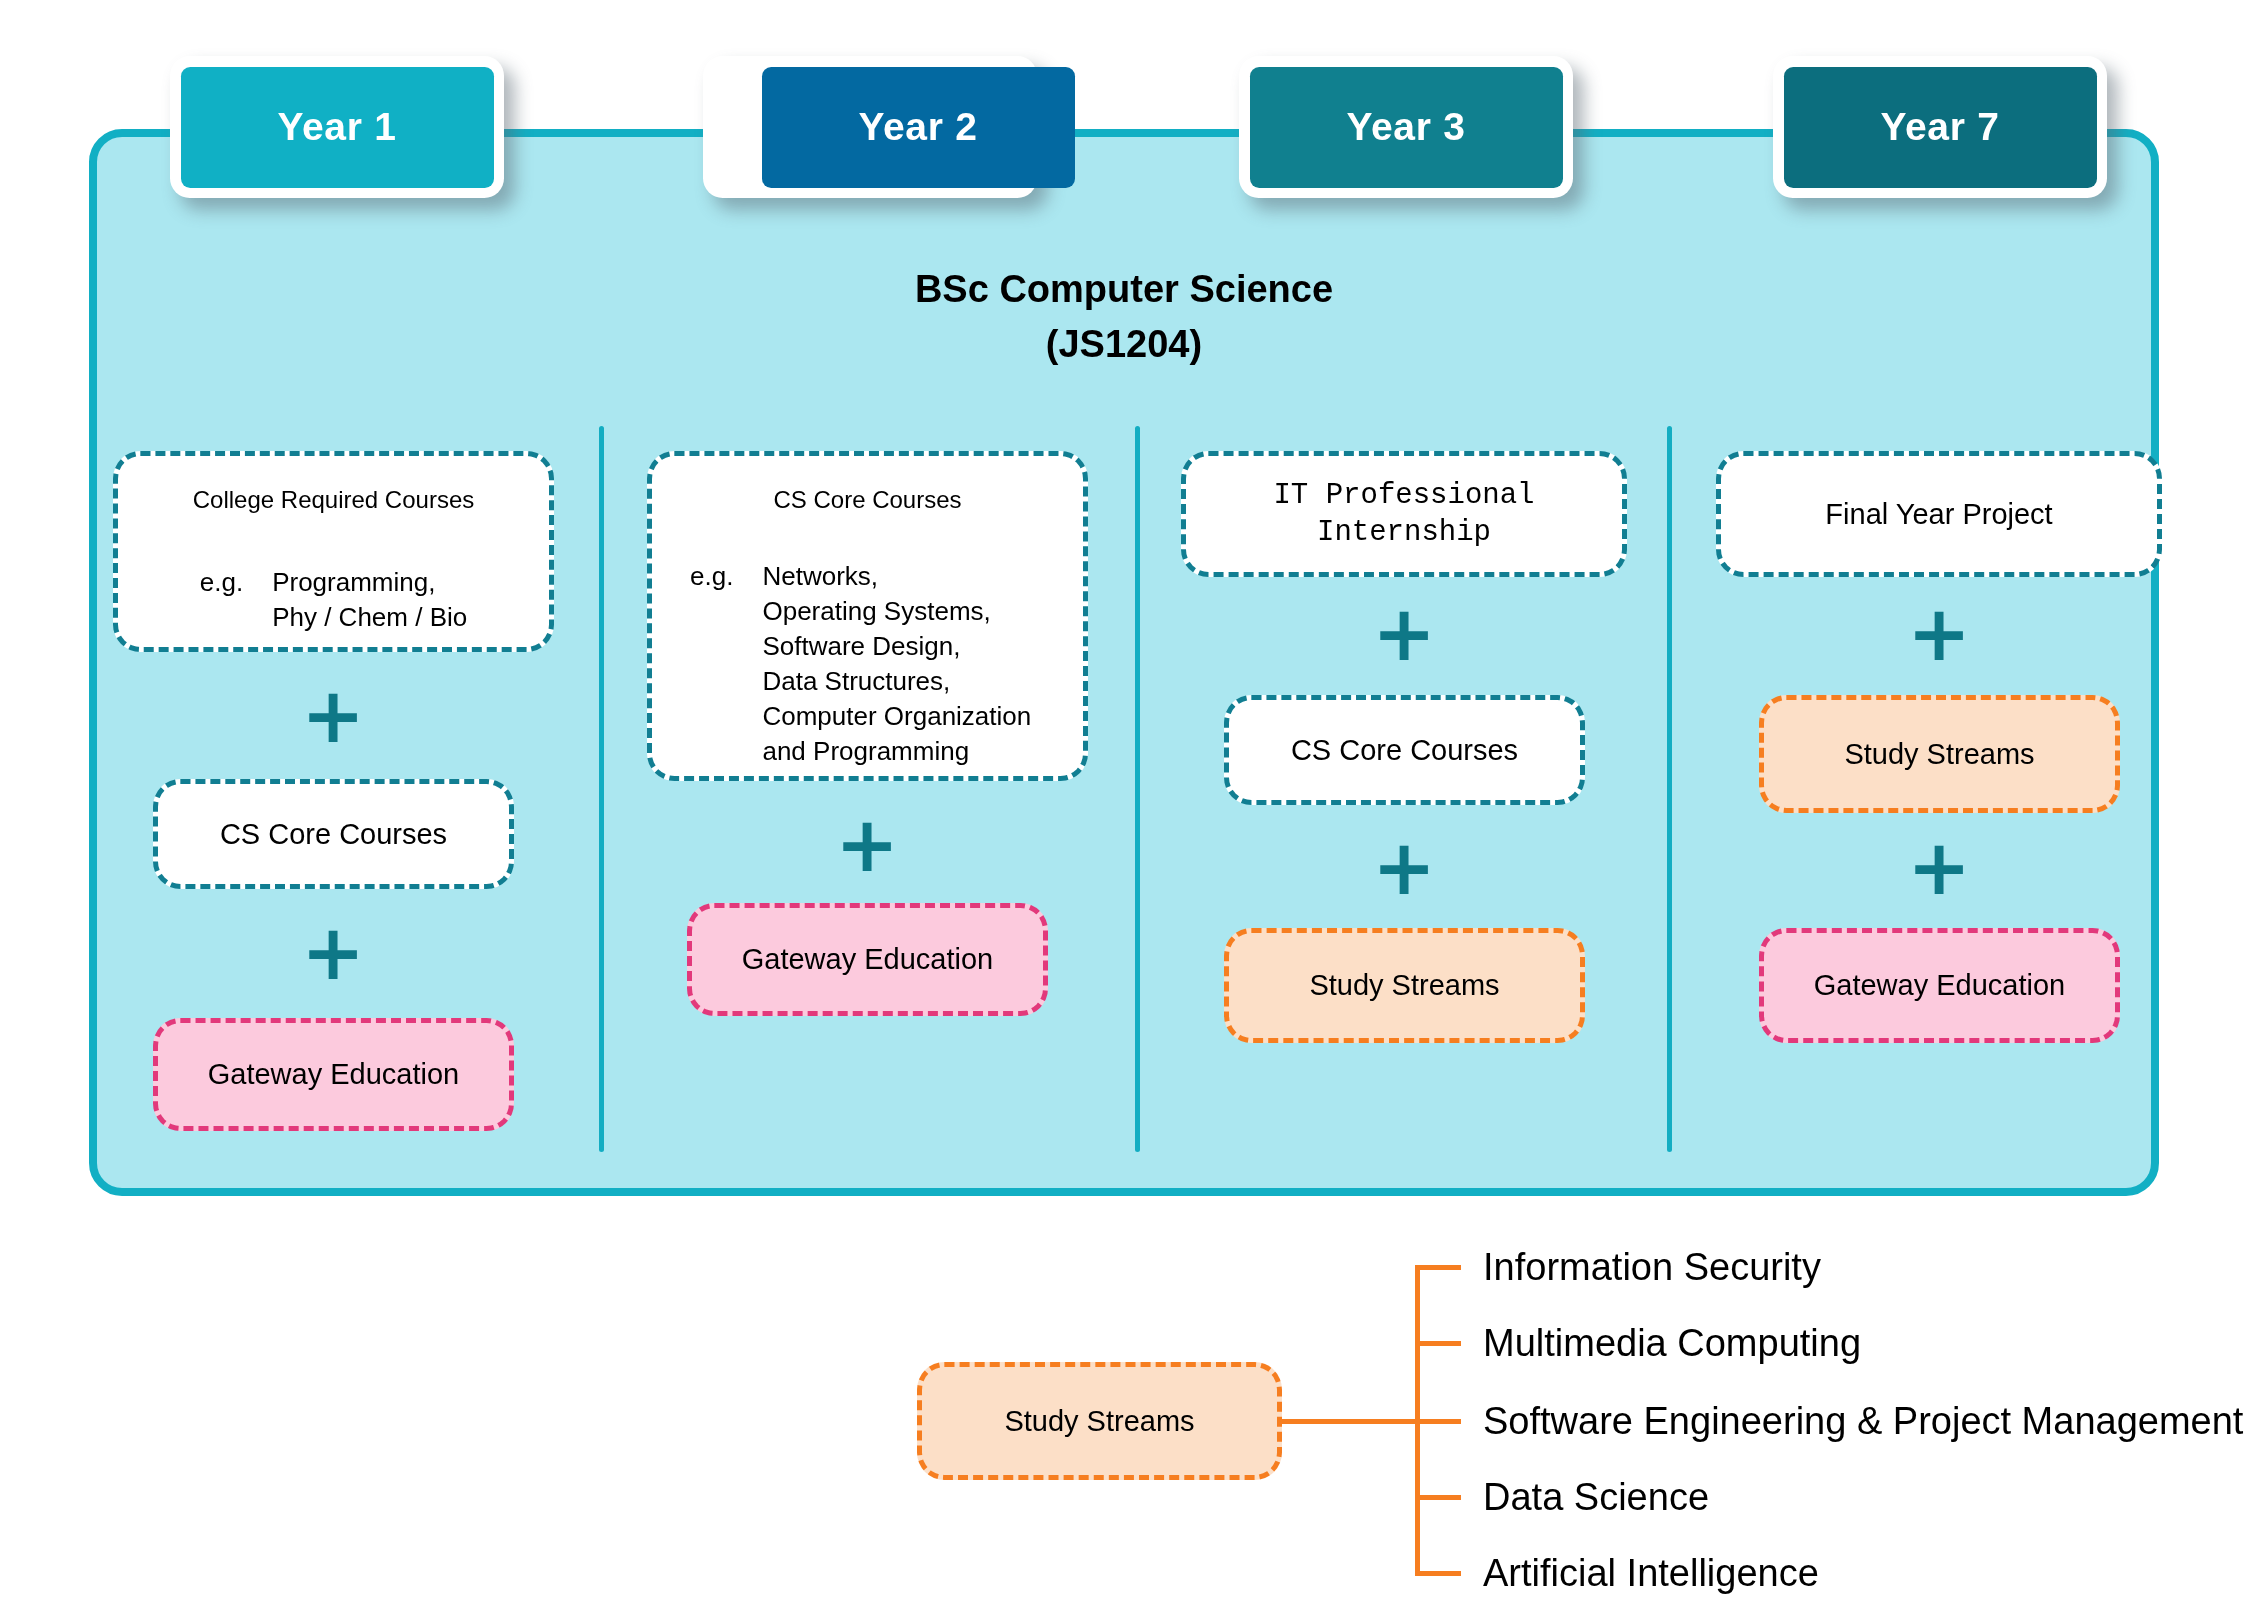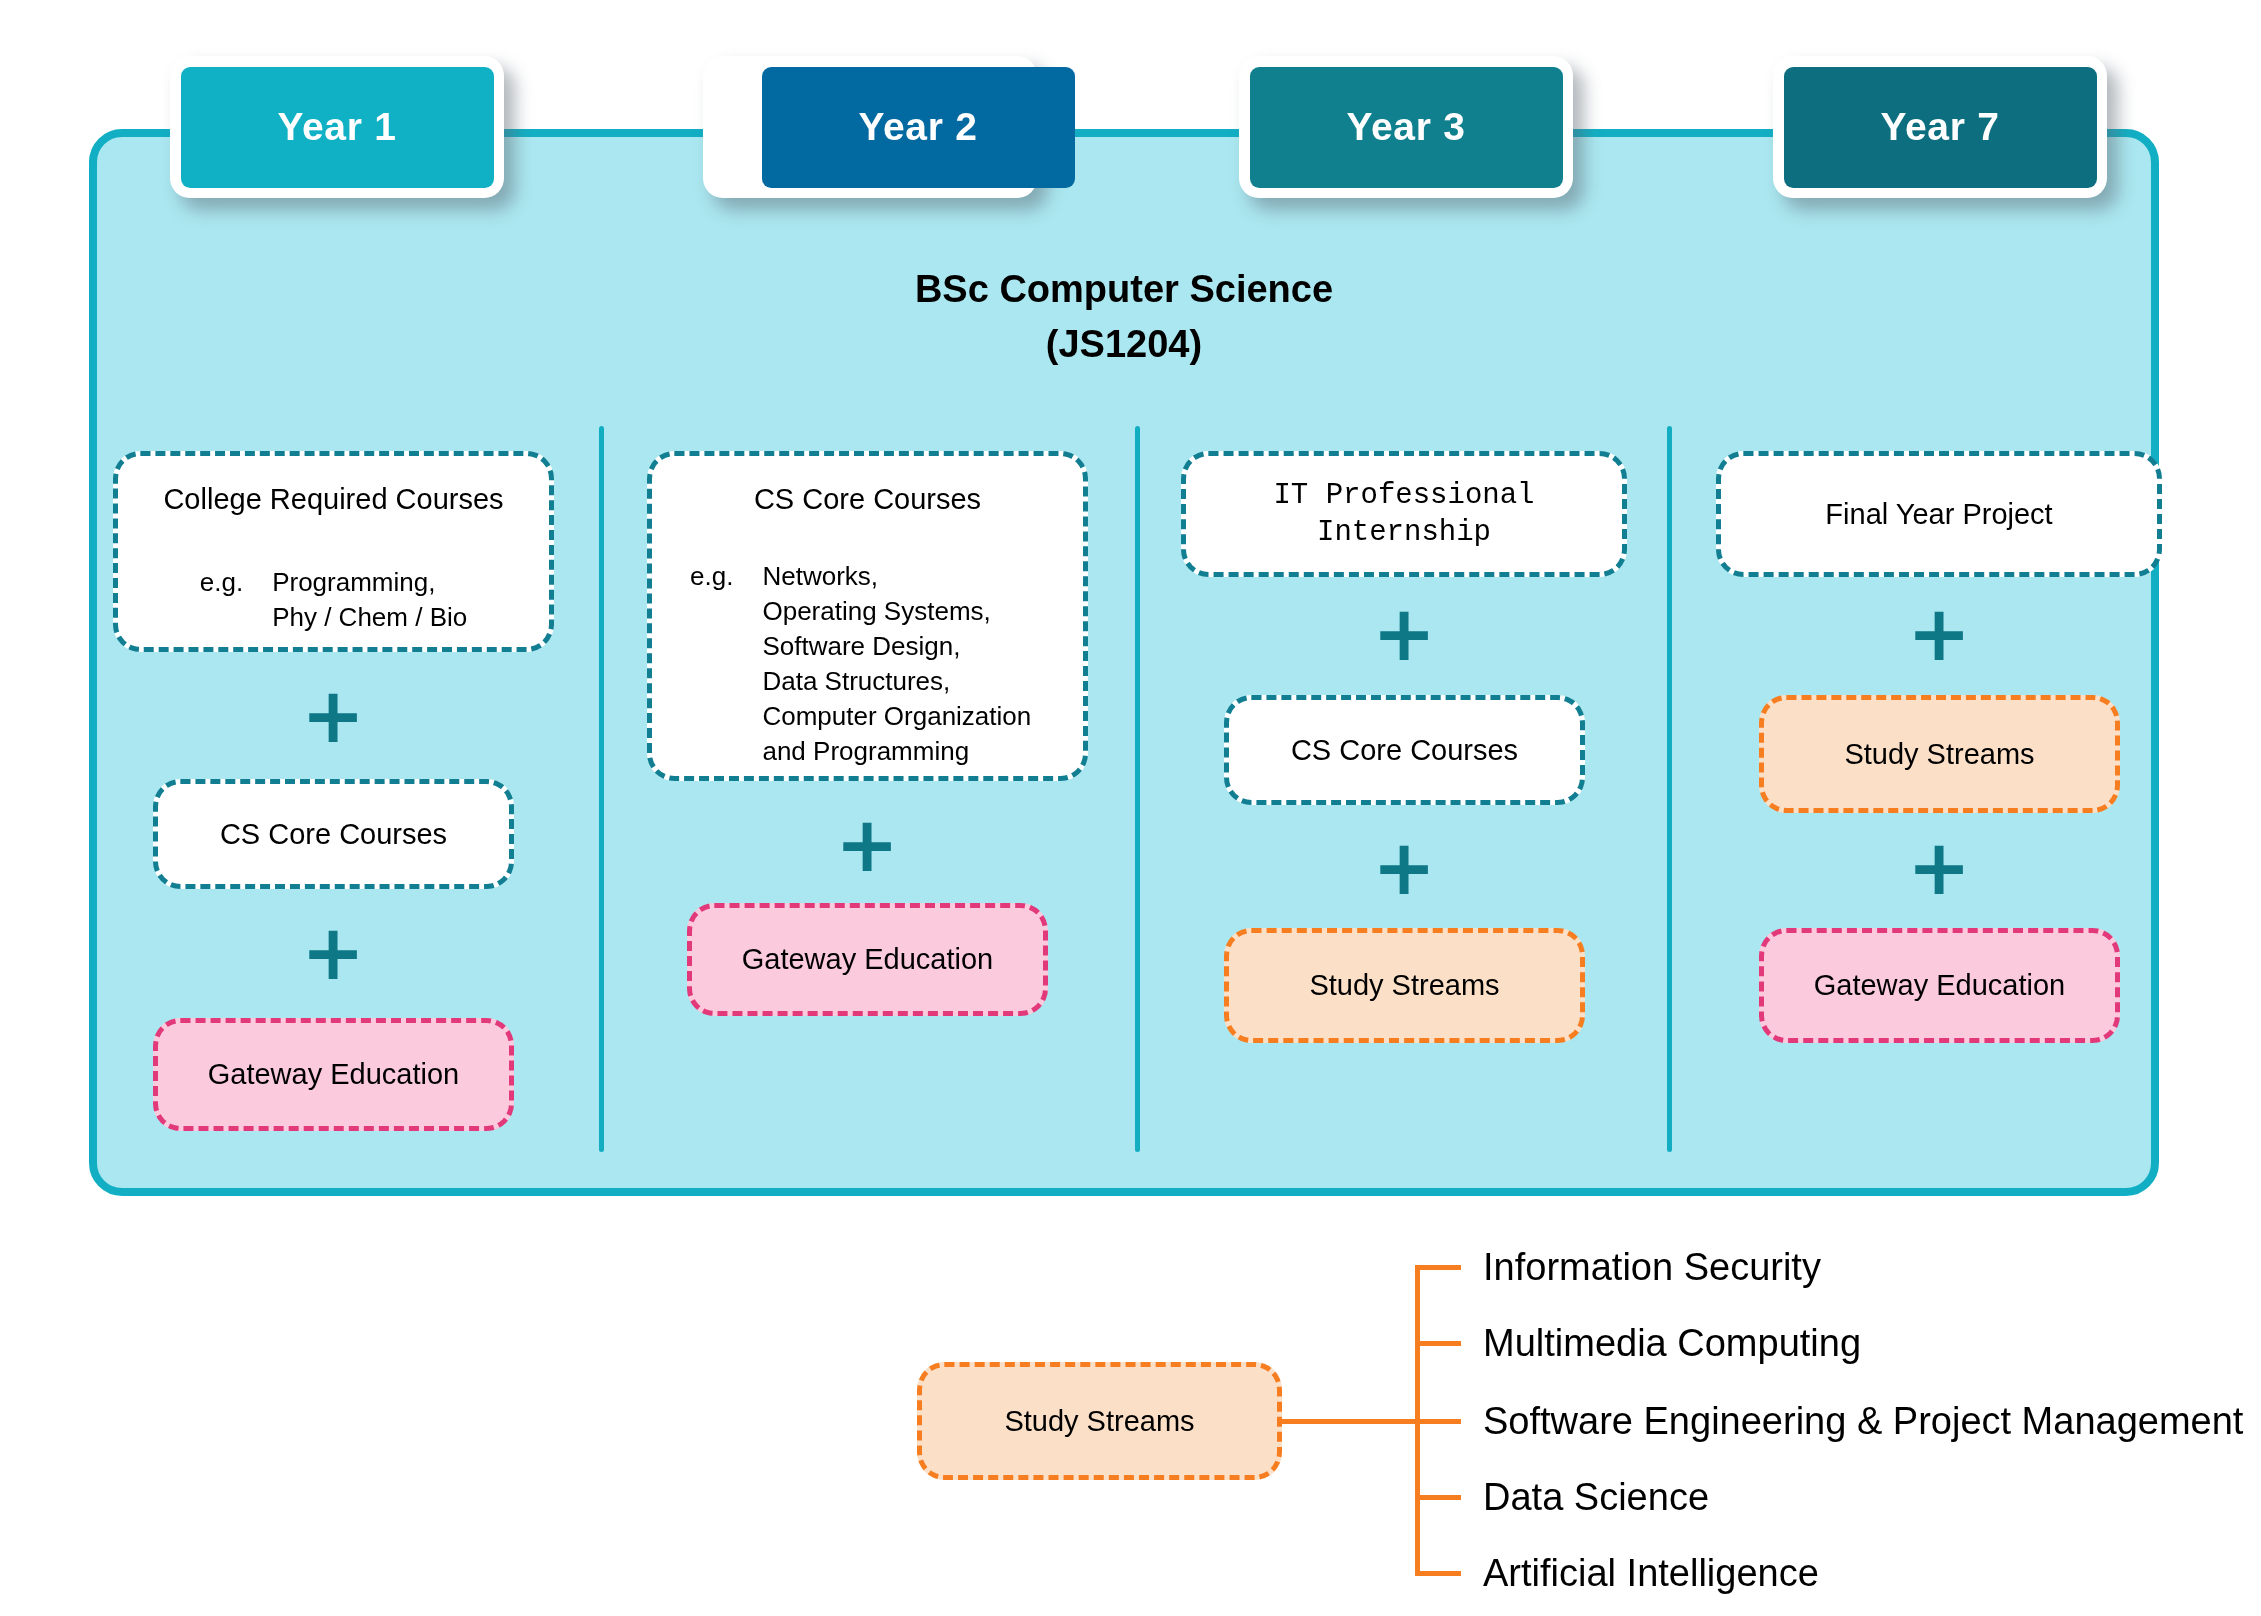--- a/index.html
+++ b/index.html
@@ -32,21 +32,21 @@
   }
   .box{
     position:absolute;box-sizing:border-box;border-radius:27.5px;
     display:flex;align-items:center;justify-content:center;text-align:center;
     font-size:29px;line-height:37px;z-index:2;
   }
   .box.teal{background:#ffffff;border:5.9px dashed #117e92;}
   .box.pink{background:#fccadd;border:5.9px dashed #e2397b;}
   .box.orange{background:#fcdfc7;border:5.9px dashed #f67e20;}
   .box.col-top{flex-direction:column;justify-content:flex-start;align-items:stretch;padding:25px 19.7px 19.7px 19.7px;}
-  .box-title{text-align:center;font-size:29px;}
+  .box-title{text-align:center;font-size:24px;}
   .eg-row{display:flex;text-align:left;font-size:26px;line-height:35px;}
   .eg-row.centered{justify-content:center;margin-top:47px;}
   .eg-row.left{margin-top:41px;padding-left:18.4px;}
   .eg-label{margin-right:29px;white-space:nowrap;}
   .eg-lines div{white-space:nowrap;}
   .two-line{flex-direction:column;line-height:37px;}
   .plus{
     position:absolute;width:92px;height:92px;z-index:2;
     display:flex;align-items:center;justify-content:center;
     color:#0e7887;font-size:76px;font-weight:bold;

